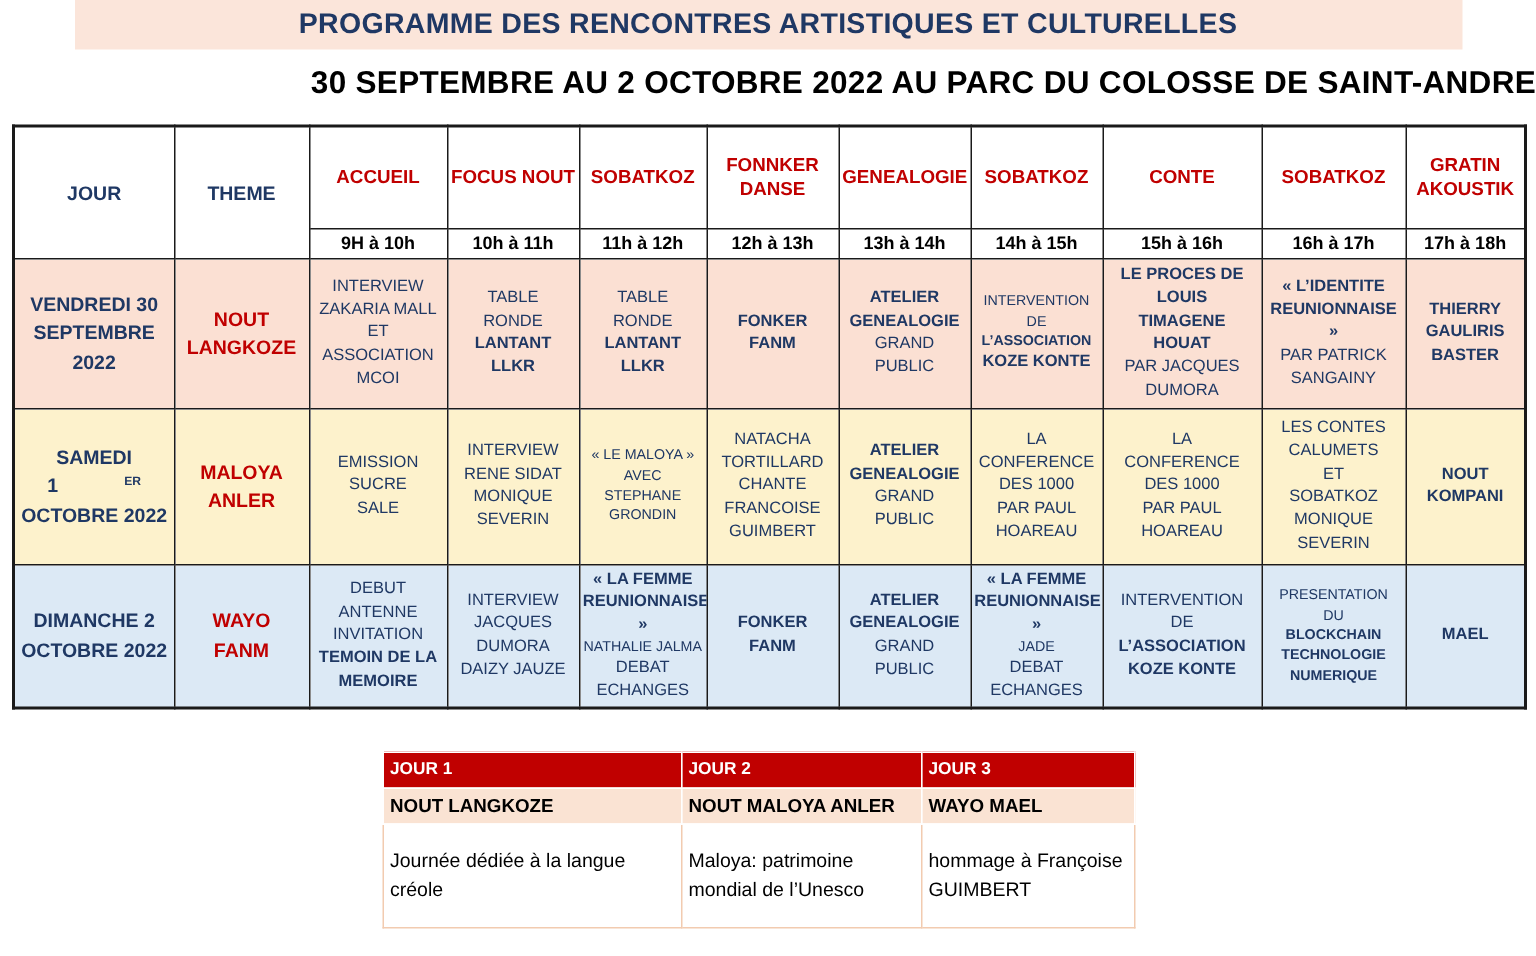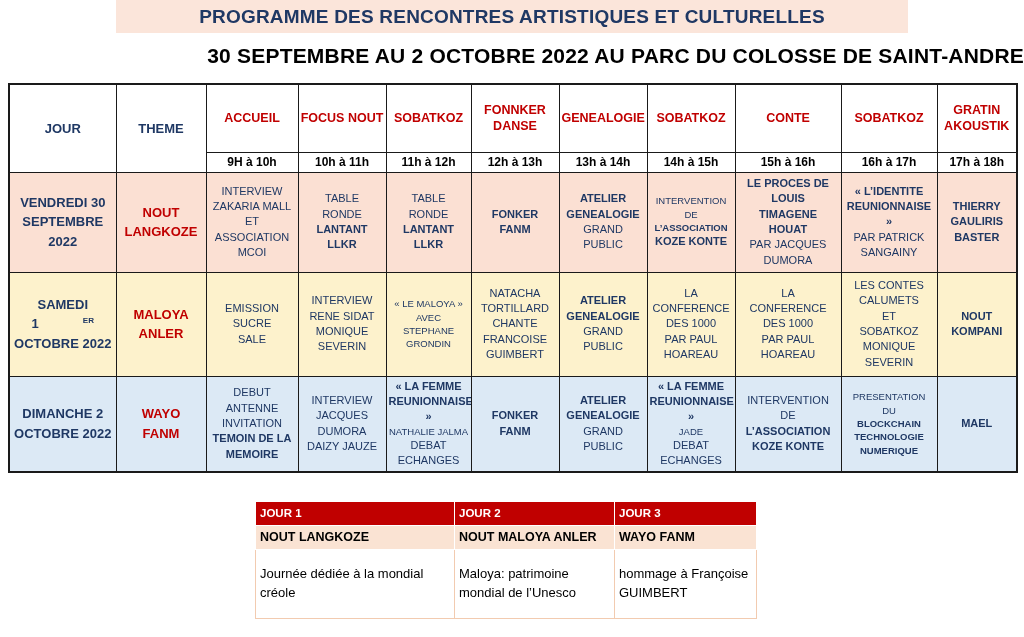--- a/index.html
+++ b/index.html
@@ -2,21 +2,21 @@
 <html><head>
 <meta charset="utf-8">
 <style>
   html,body{margin:0;padding:0;background:#fff;}
   body{
     width:1024px;height:637px;overflow:hidden;
     font-family:"Liberation Sans","DejaVu Sans",sans-serif;
     -webkit-font-smoothing:antialiased;
   }
   .title-bar{
-    width:792px;margin:0 auto;height:33px;line-height:33px;
+    width:925px;margin:0 auto;height:33px;line-height:33px;
     background:#FBE5DA;text-align:center;
     color:#1F3864;font-size:19px;font-weight:700;letter-spacing:.2px;
   }
   .subtitle{
     margin-top:11px;text-align:right;color:#000;
     font-size:21px;font-weight:700;letter-spacing:.2px;
   }
   table{border-collapse:collapse;table-layout:fixed;}
   
   .program{width:1008px;margin:15px 0 0 8px;border:2px solid #1a1a1a;}
@@ -310,21 +310,21 @@
   </colgroup>
   <tbody>
     <tr id="legend-row-head">
         <td class="legend-head">JOUR 1</td>
         <td class="legend-head">JOUR 2</td>
         <td class="legend-head">JOUR 3</td>
       </tr>
     <tr id="legend-row-theme">
         <td class="legend-theme">NOUT LANGKOZE</td>
         <td class="legend-theme">NOUT MALOYA ANLER</td>
-        <td class="legend-theme">WAYO FANM</td>
+        <td class="legend-theme">WAYO MAEL</td>
       </tr>
     <tr id="legend-row-desc">
-        <td class="legend-desc">Journée dédiée à la mondial créole</td>
+        <td class="legend-desc">Journée dédiée à la langue créole</td>
         <td class="legend-desc">Maloya: patrimoine mondial de l’Unesco</td>
         <td class="legend-desc">hommage à Françoise GUIMBERT</td>
       </tr>
   </tbody>
 </table>
 
 </body></html>

